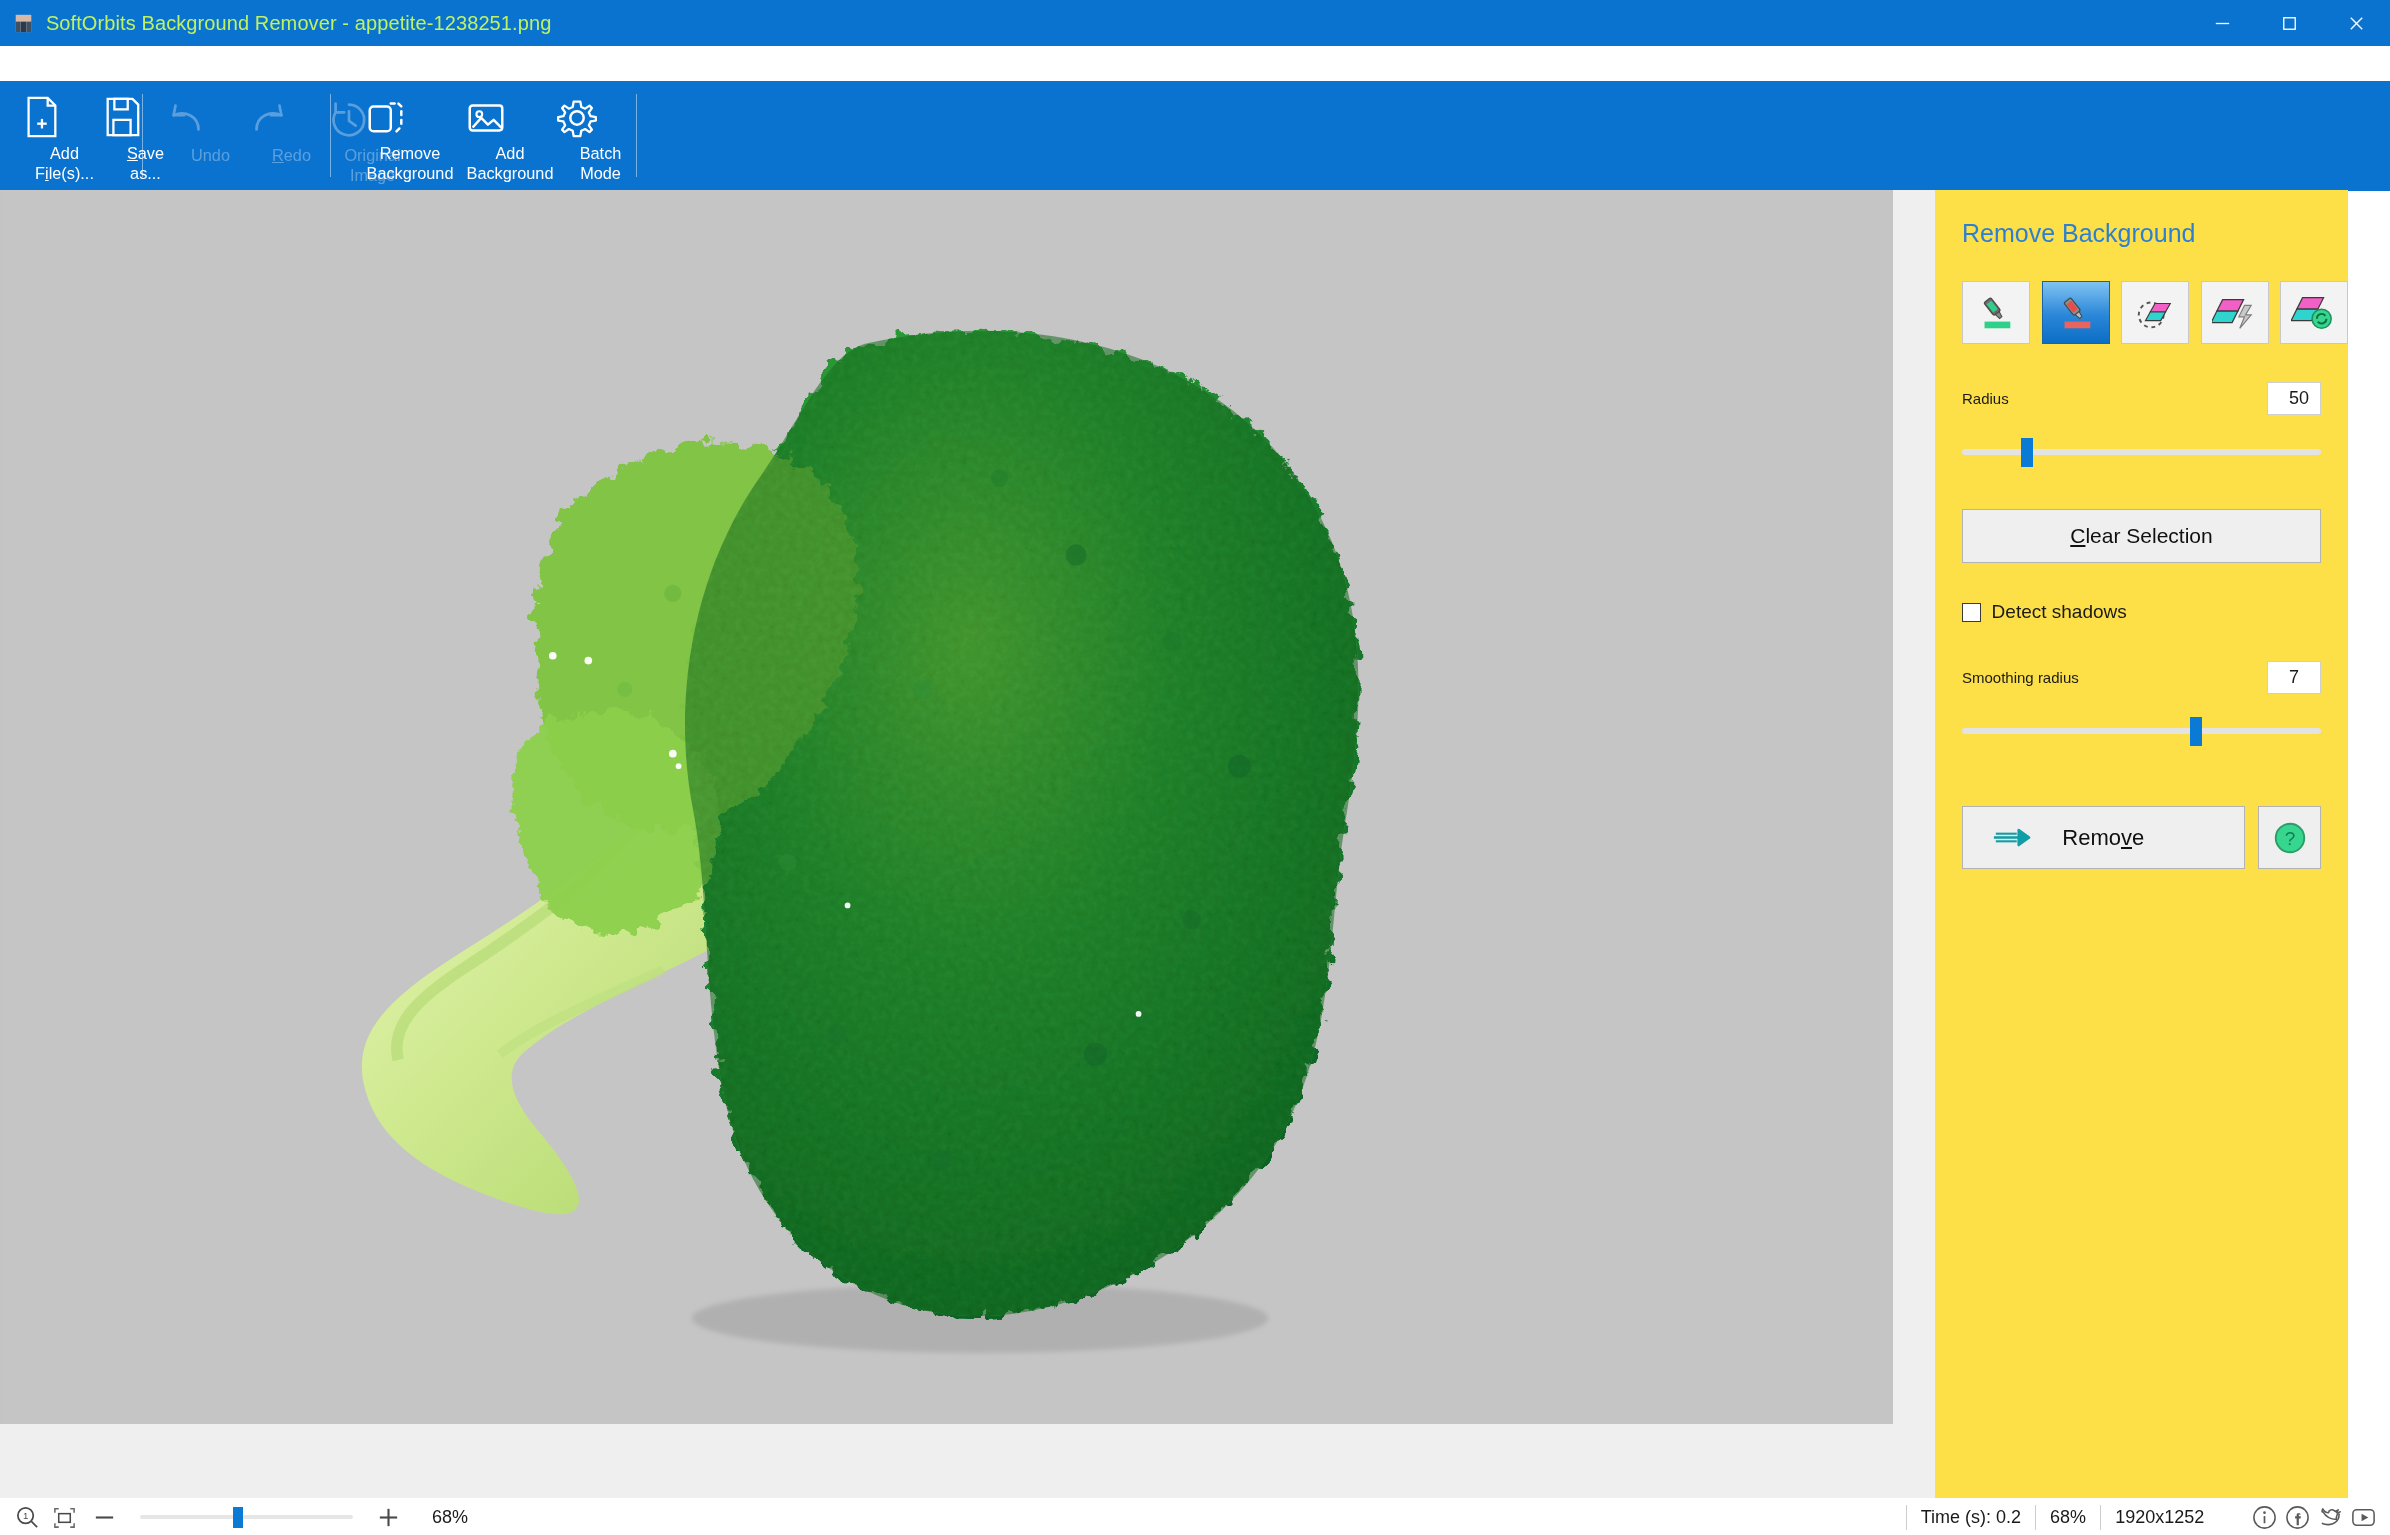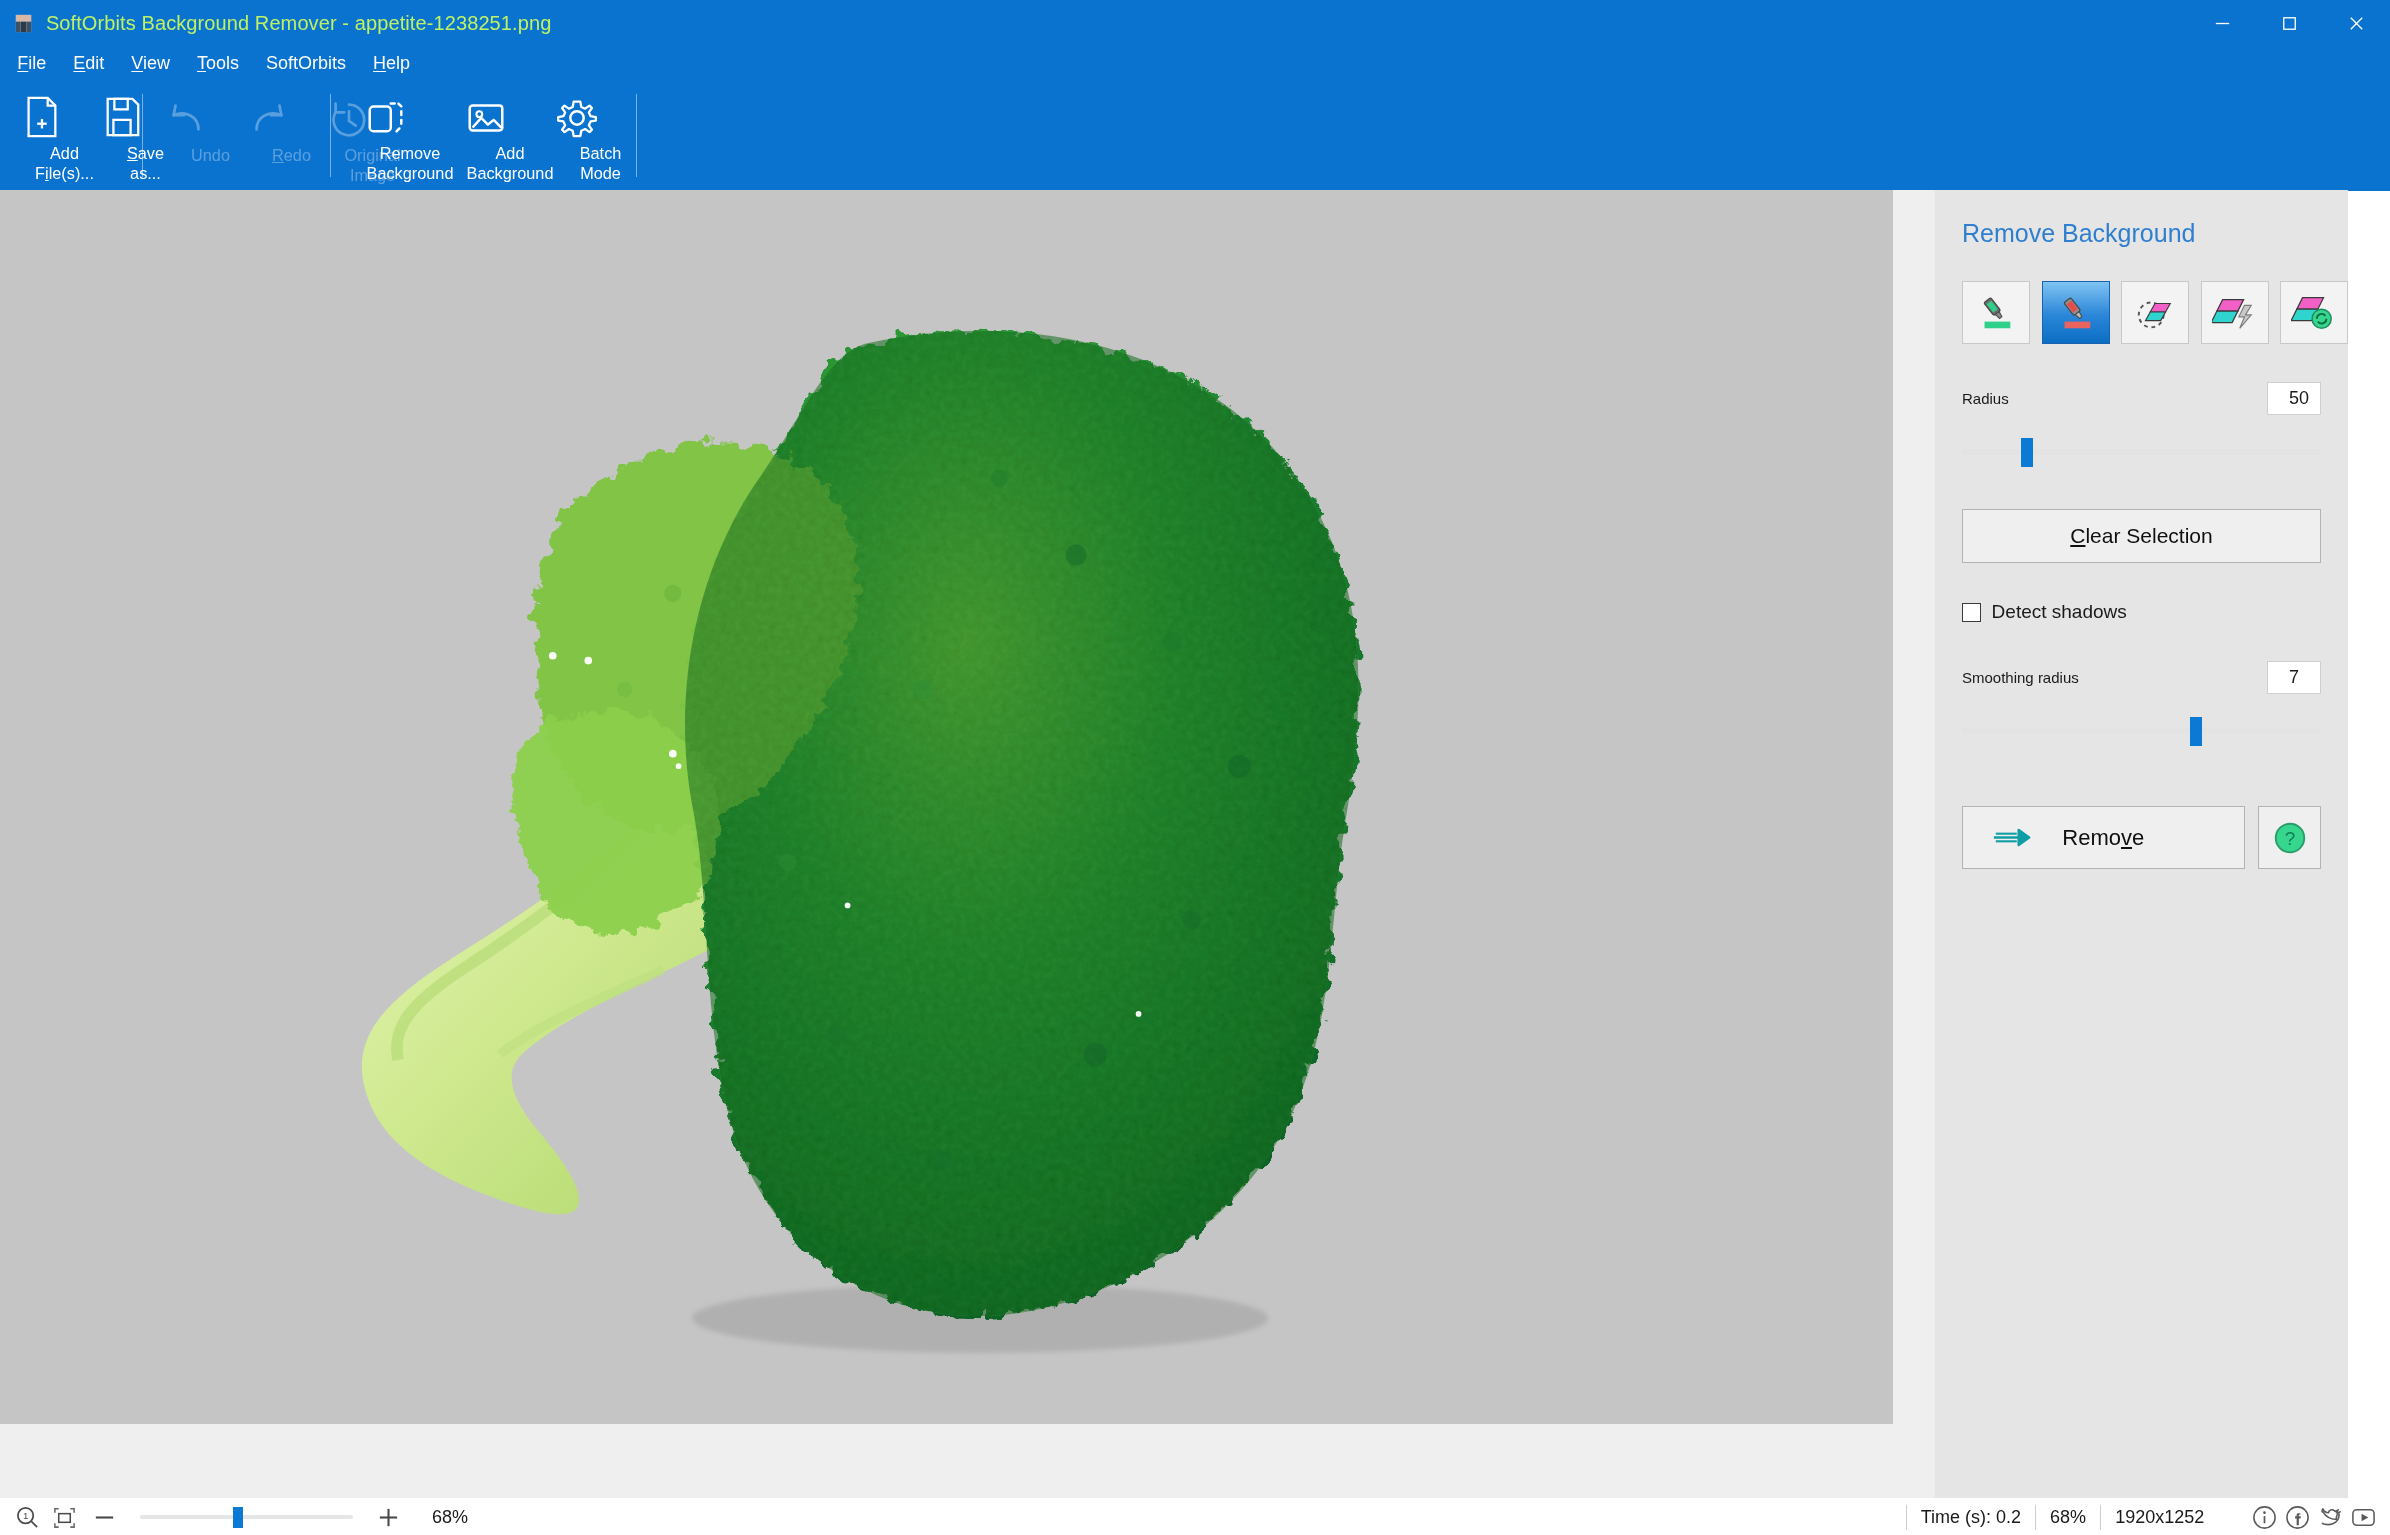--- a/index.html
+++ b/index.html
@@ -71,21 +71,21 @@
   }
   .canvas-img {
     position: absolute; left: 0; top: 0; width: 1893px; height: 1234px;
     background: #c5c5c5; overflow: hidden;
   }
   .canvas-img svg { position: absolute; left: 0; top: 0; }
 
   
   .panel {
     position: absolute; left: 1935px; top: 190px; width: 413px; height: 1308px;
-    background: #e5e5e5;
+    background: #fde047;
   }
   .panel-title {
     color: #2f7fd0; font-size: 25px; margin: 29px 0 0 27px;
   }
   .tool-row { display: flex; margin: 33px 0 0 27px; gap: 11.5px; }
   .tool-btn {
     width: 69px; height: 63px; border: 1px solid #c8c8c8; background: #f3f3f3;
     display: flex; align-items: center; justify-content: center;
   }
   .tool-btn.active {
@@ -200,28 +200,20 @@
       </div>
       <div class="winbtn">
         <svg width="21" height="21" viewBox="0 0 22 22">
             <line x1="5" y1="5" x2="17" y2="17" stroke="#ffffff" stroke-width="1.4"></line>
             <line x1="17" y1="5" x2="5" y2="17" stroke="#ffffff" stroke-width="1.4"></line>
           </svg>
       </div>
     </div>
   </div>
 
-  <div class="menubar">
-    <span class="menu-item"><u>F</u><span>ile</span></span>
-    <span class="menu-item"><u>E</u>dit</span>
-    <span class="menu-item"><u>V</u>iew</span>
-    <span class="menu-item"><u>T</u>ools</span>
-    <span class="menu-item">SoftOrbits</span>
-    <span class="menu-item"><u>H</u>elp</span>
-  </div>
 
   <div class="ribbon">
 
     <div class="rb-group" style="left:0px;">
       <div class="rb-btn">
         <span class="rb-ico">
           <svg width="42" height="44" viewBox="0 0 44 46">
             <path d="M9 3 h20 l8 8 v32 h-28 z" fill="none" stroke="#ffffff" stroke-width="2.4"></path>
             <path d="M29 3 v8 h8" fill="none" stroke="#ffffff" stroke-width="2.4"></path>
             <line x1="23" y1="25" x2="23" y2="35" stroke="#ffffff" stroke-width="2.4"></line>

